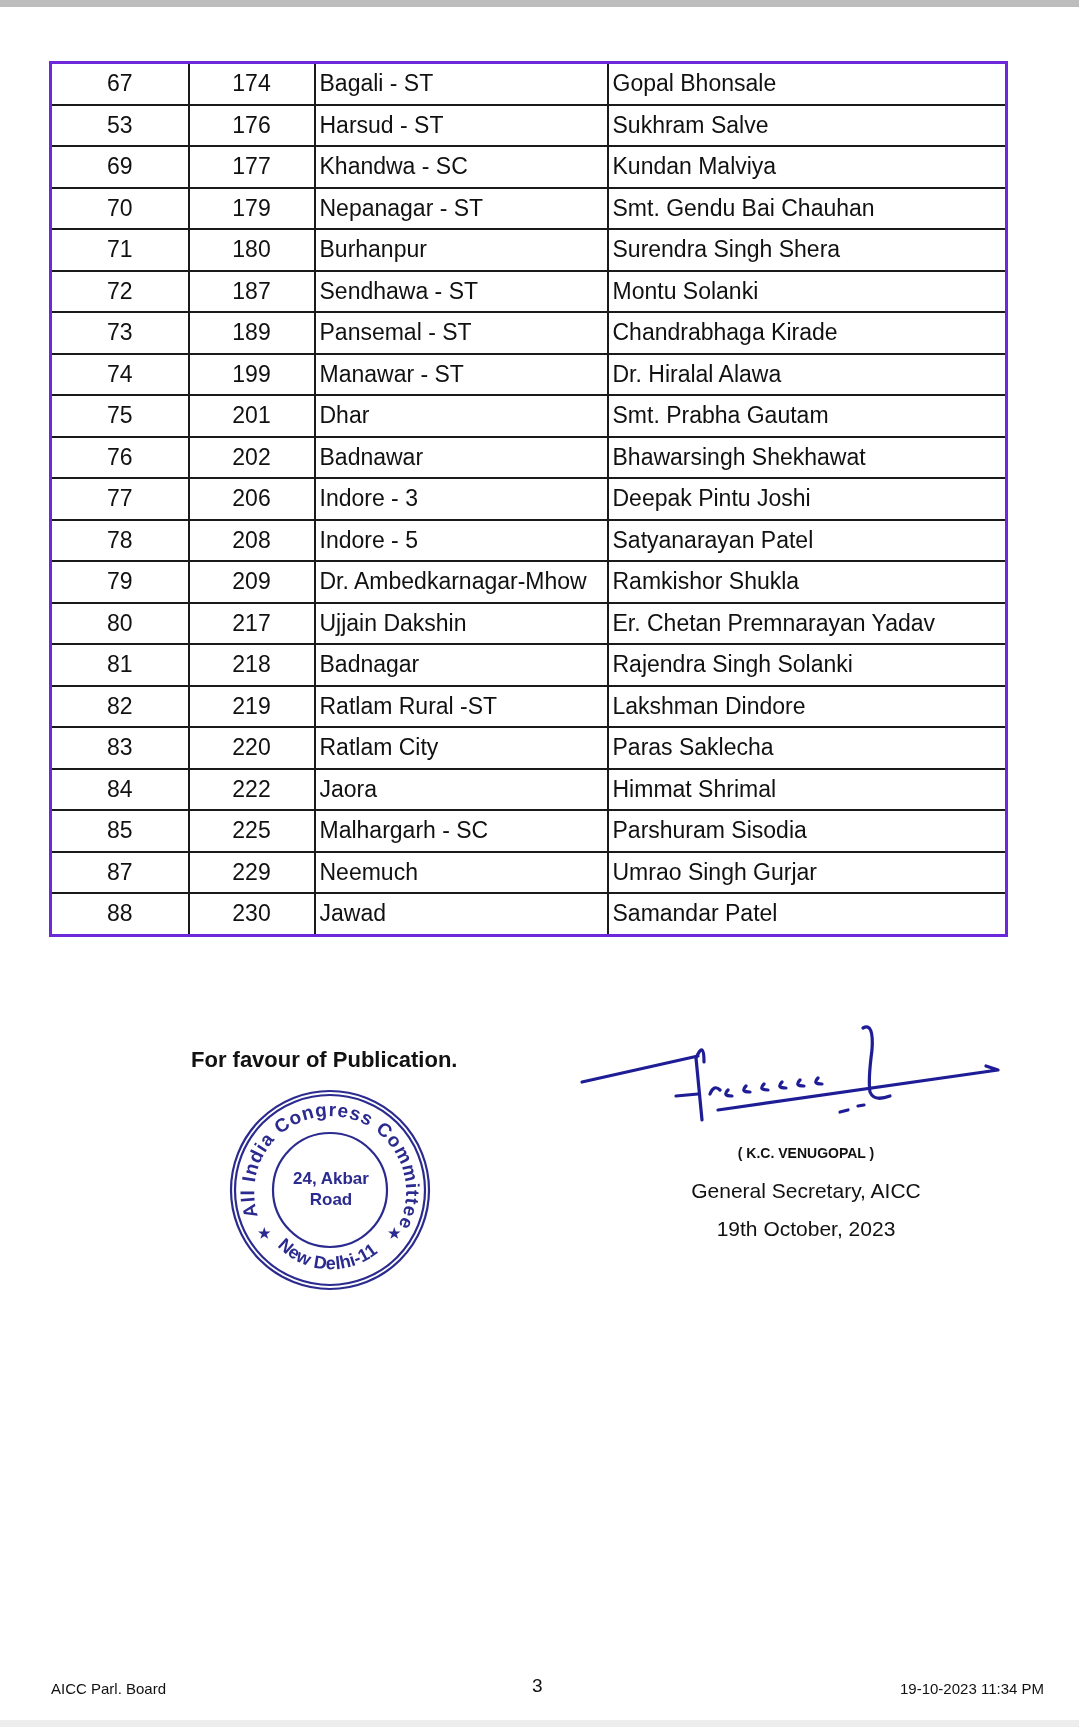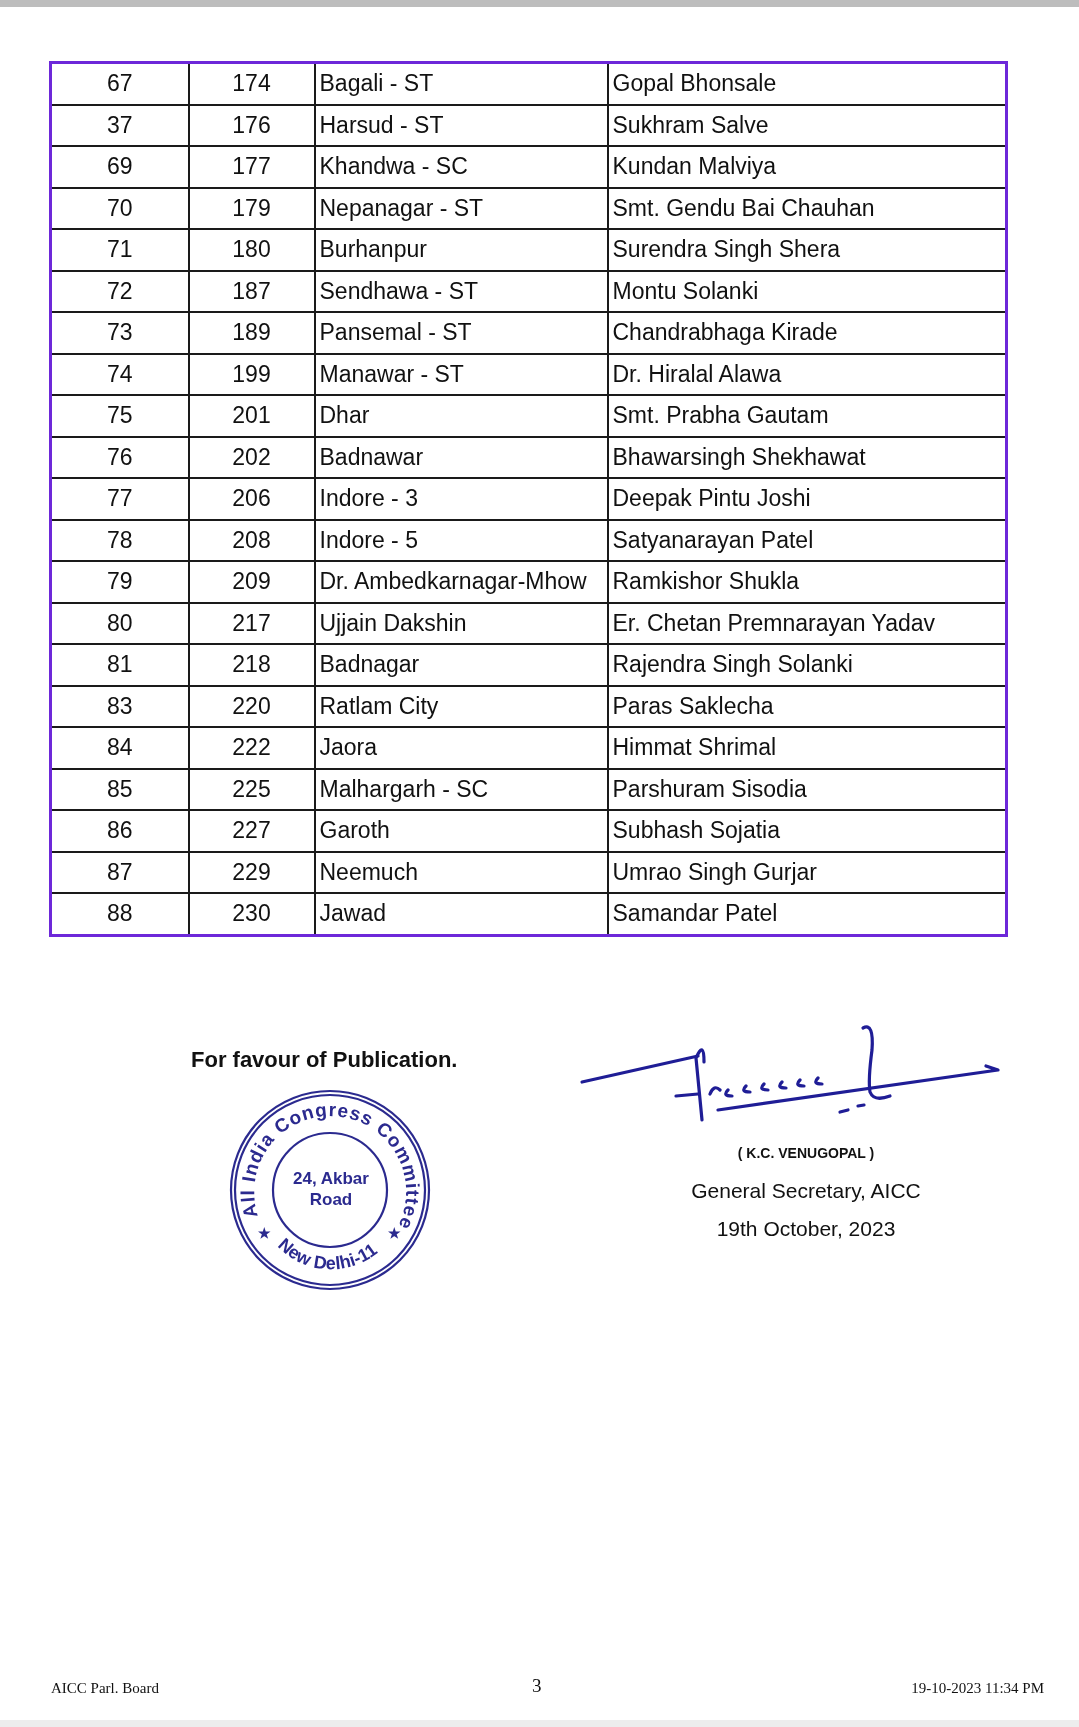--- a/index.html
+++ b/index.html
@@ -28,21 +28,21 @@
     .publication {
       position: absolute; left: 191px; top: 1047px; font-size: 22px; font-weight: bold; color: #111;
     }
     .stamp { position: absolute; left: 228px; top: 1088px; width: 204px; height: 204px; }
 
     .signature { position: absolute; left: 578px; top: 1020px; width: 430px; height: 110px; }
     .sig-block { position: absolute; left: 606px; top: 1132px; width: 400px; text-align: center; color: #111; }
     .sig-name { font-size: 14px; font-weight: bold; margin: 8px; line-height: 26px; }
     .sig-line { font-size: 21px; margin: 12px; line-height: 26px; }
 
-    .footer { position: absolute; top: 1678px; font-family: Liberation Serif, serif; color: #111; }
+    .footer { position: absolute; top: 1678px; font-family: Liberation Sans, sans-serif; color: #111; }
     .f-left { left: 51px; font-size: 15px; top: 1680px; }
     .f-center { left: 532px; font-size: 19px; top: 1675px; }
     .f-right { right: 35px; font-size: 15px; top: 1680px; }
   </style>
 </head>
 <body>
 
 <div class="top-bar"></div>
 
 <table class="cand">
@@ -53,21 +53,21 @@
       <col class="c4">
     </colgroup>
   <tbody id="table-body">
       <tr>
         <td class="num">67</td>
         <td class="num">174</td>
         <td class="txt">Bagali - ST</td>
         <td class="txt">Gopal Bhonsale</td>
       </tr>
       <tr>
-        <td class="num">37</td>
+        <td class="num">53</td>
         <td class="num">176</td>
         <td class="txt">Harsud - ST</td>
         <td class="txt">Sukhram Salve</td>
       </tr>
       <tr>
         <td class="num">69</td>
         <td class="num">177</td>
         <td class="txt">Khandwa - SC</td>
         <td class="txt">Kundan Malviya</td>
       </tr>
@@ -137,42 +137,42 @@
         <td class="txt">Ujjain Dakshin</td>
         <td class="txt">Er. Chetan Premnarayan Yadav</td>
       </tr>
       <tr>
         <td class="num">81</td>
         <td class="num">218</td>
         <td class="txt">Badnagar</td>
         <td class="txt">Rajendra Singh Solanki</td>
       </tr>
       <tr>
+        <td class="num">82</td>
+        <td class="num">219</td>
+        <td class="txt">Ratlam Rural -ST</td>
+        <td class="txt">Lakshman Dindore</td>
+      </tr>
+      <tr>
         <td class="num">83</td>
         <td class="num">220</td>
         <td class="txt">Ratlam City</td>
         <td class="txt">Paras Saklecha</td>
       </tr>
       <tr>
         <td class="num">84</td>
         <td class="num">222</td>
         <td class="txt">Jaora</td>
         <td class="txt">Himmat Shrimal</td>
       </tr>
       <tr>
         <td class="num">85</td>
         <td class="num">225</td>
         <td class="txt">Malhargarh - SC</td>
         <td class="txt">Parshuram Sisodia</td>
-      </tr>
-      <tr>
-        <td class="num">86</td>
-        <td class="num">227</td>
-        <td class="txt">Garoth</td>
-        <td class="txt">Subhash Sojatia</td>
       </tr>
       <tr>
         <td class="num">87</td>
         <td class="num">229</td>
         <td class="txt">Neemuch</td>
         <td class="txt">Umrao Singh Gurjar</td>
       </tr>
       <tr>
         <td class="num">88</td>
         <td class="num">230</td>

